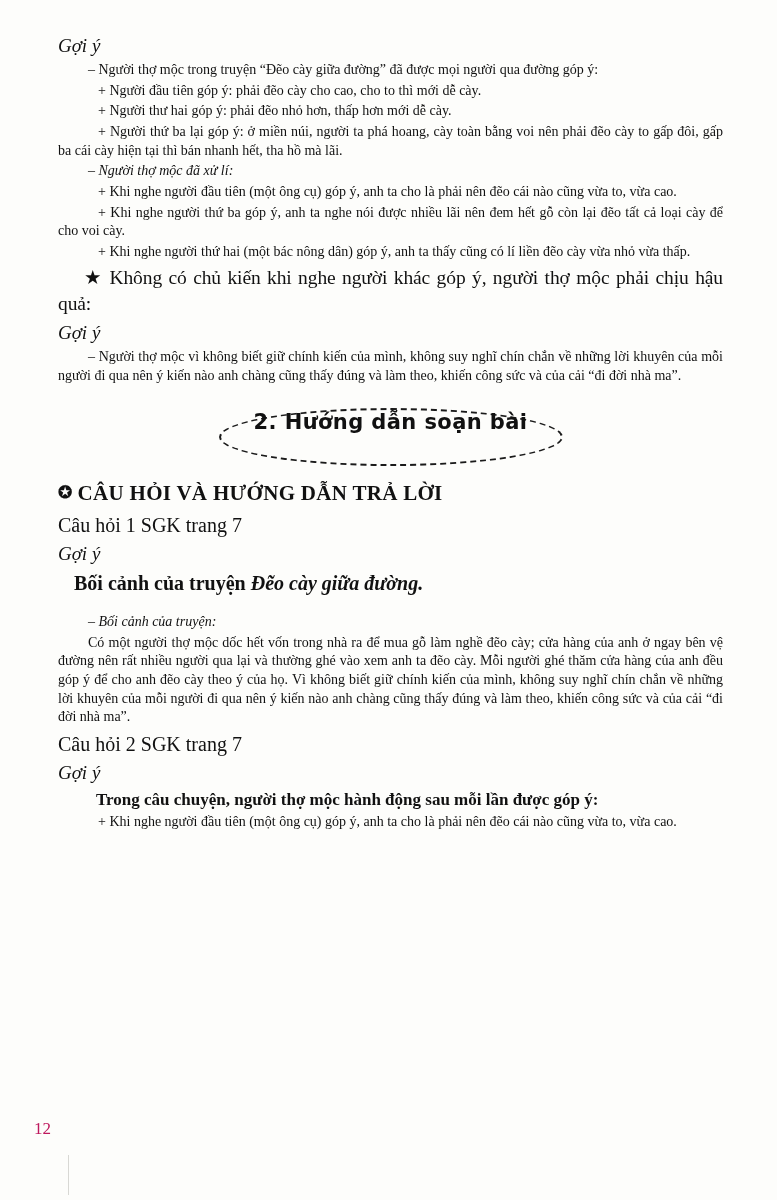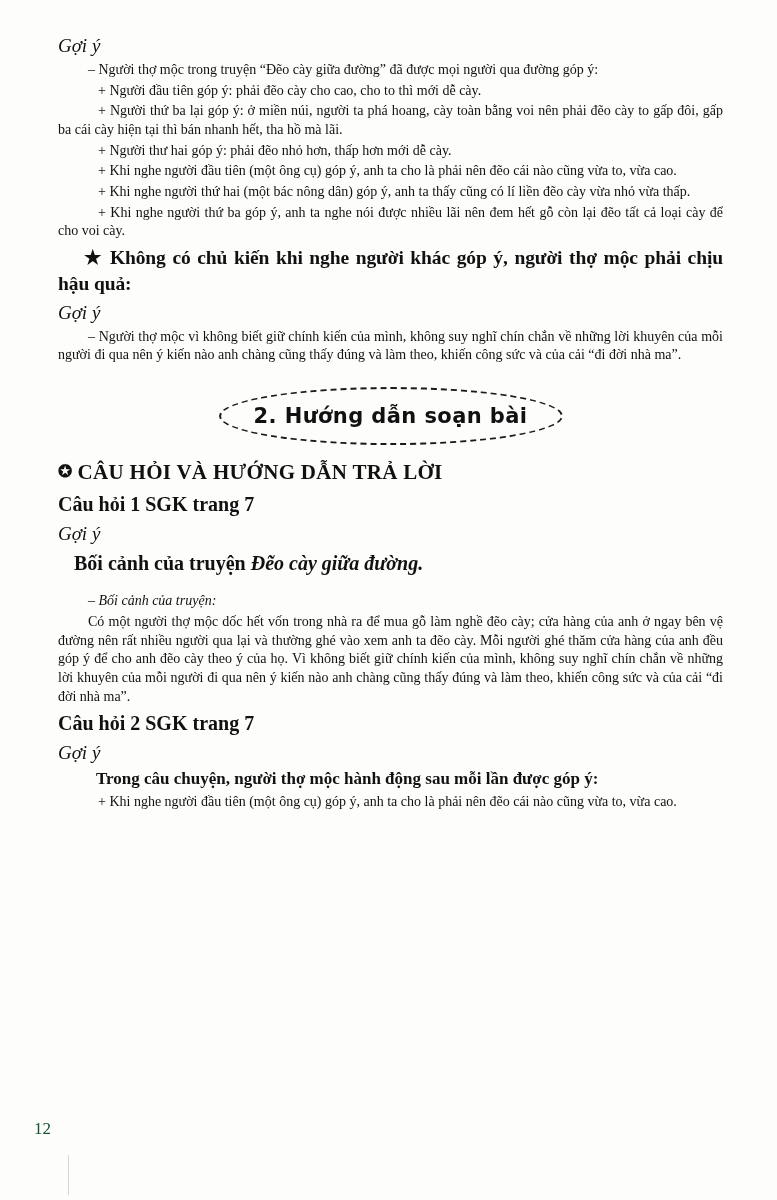--- a/index.html
+++ b/index.html
@@ -44,34 +44,34 @@
   .italic {
     font-style: italic;
   }
   .hint {
     text-align: left;
     font-style: italic;
     font-size: 19px;
     margin: 3px 0 3px 0;
   }
   .star-line {
-    font-weight: bold;
+    font-weight: normal;
     text-indent: 26px;
     font-size: 19.5px;
     margin-top: 4px;
     letter-spacing: -0.1px;
   }
   .section-banner {
     margin: 22px auto 14px auto;
     width: 340px;
     height: 54px;
     border: 2px dashed #1a1a1a;
     border-radius: 50% / 50%;
     display: flex;
-    align-items: center;
+    align-items: flex-start;
     justify-content: center;
   }
   .section-banner span {
     font-family: "DejaVu Sans", sans-serif;
     font-weight: bold;
     font-size: 21px;
     letter-spacing: 0.4px;
   }
   .heading-q {
     font-weight: bold;
@@ -84,36 +84,36 @@
     vertical-align: 2px;
     margin-right: 5px;
   }
   .subhead {
     font-weight: bold;
     font-size: 20px;
     margin: 4px 0 16px 0;
     text-indent: 16px;
   }
   .subhead-2 {
-    font-weight: bold;
+    font-weight: normal;
     font-size: 20px;
     margin: 4px 0 2px 0;
   }
   .bold-indent {
     font-weight: bold;
     font-size: 17px;
     text-indent: 38px;
     margin: 2px 0;
   }
   .page-number {
     position: absolute;
     left: 34px;
     top: 1119px;
     font-size: 17px;
-    color: #14532d;
+    color: #be185d;
     font-family: "Liberation Serif", serif;
   }
   .spine {
     position: absolute;
     left: 68px;
     top: 1155px;
     width: 1px;
     height: 40px;
     background: #d8d8d4;
   }
@@ -121,25 +121,26 @@
 </head>
 <body>
 
 <div class="page">
 
   <div class="content">
 
     <p class="hint">Gợi ý</p>
     <p class="indent">– Người thợ mộc trong truyện “Đẽo cày giữa đường” đã được mọi người qua đường góp ý:</p>
     <p class="indent-lg">+ Người đầu tiên góp ý: phải đẽo cày cho cao, cho to thì mới dễ cày.</p>
+    <p class="indent-lg">+ Người thư hai góp ý: phải đẽo nhỏ hơn, thấp hơn mới dễ cày.</p>
     <p class="indent-lg">+ Người thứ ba lại góp ý: ở miền núi, người ta phá hoang, cày toàn bằng voi nên phải đẽo cày to gấp đôi, gấp ba cái cày hiện tại thì bán nhanh hết, tha hồ mà lãi.</p>
-    <p class="indent-lg">+ Người thư hai góp ý: phải đẽo nhỏ hơn, thấp hơn mới dễ cày.</p>
+    <p class="indent italic">– Người thợ mộc đã xử lí:</p>
     <p class="indent-lg">+ Khi nghe người đầu tiên (một ông cụ) góp ý, anh ta cho là phải nên đẽo cái nào cũng vừa to, vừa cao.</p>
+    <p class="indent-lg">+ Khi nghe người thứ ba góp ý, anh ta nghe nói được nhiều lãi nên đem hết gỗ còn lại đẽo tất cả loại cày để cho voi cày.</p>
     <p class="indent-lg">+ Khi nghe người thứ hai (một bác nông dân) góp ý, anh ta thấy cũng có lí liền đẽo cày vừa nhỏ vừa thấp.</p>
-    <p class="indent-lg">+ Khi nghe người thứ ba góp ý, anh ta nghe nói được nhiều lãi nên đem hết gỗ còn lại đẽo tất cả loại cày để cho voi cày.</p>
     <p class="star-line">★ Không có chủ kiến khi nghe người khác góp ý, người thợ mộc phải chịu hậu quả:</p>
     <p class="hint">Gợi ý</p>
     <p class="indent">– Người thợ mộc vì không biết giữ chính kiến của mình, không suy nghĩ chín chắn về những lời khuyên của mỗi người đi qua nên ý kiến nào anh chàng cũng thấy đúng và làm theo, khiến công sức và của cải “đi đời nhà ma”.</p>
 
     <div class="section-banner">
       <span>2. Hướng dẫn soạn bài</span>
     </div>
 
     <p class="heading-q">
       <span class="flower">✪</span><span>CÂU HỎI VÀ HƯỚNG DẪN TRẢ LỜI</span>

